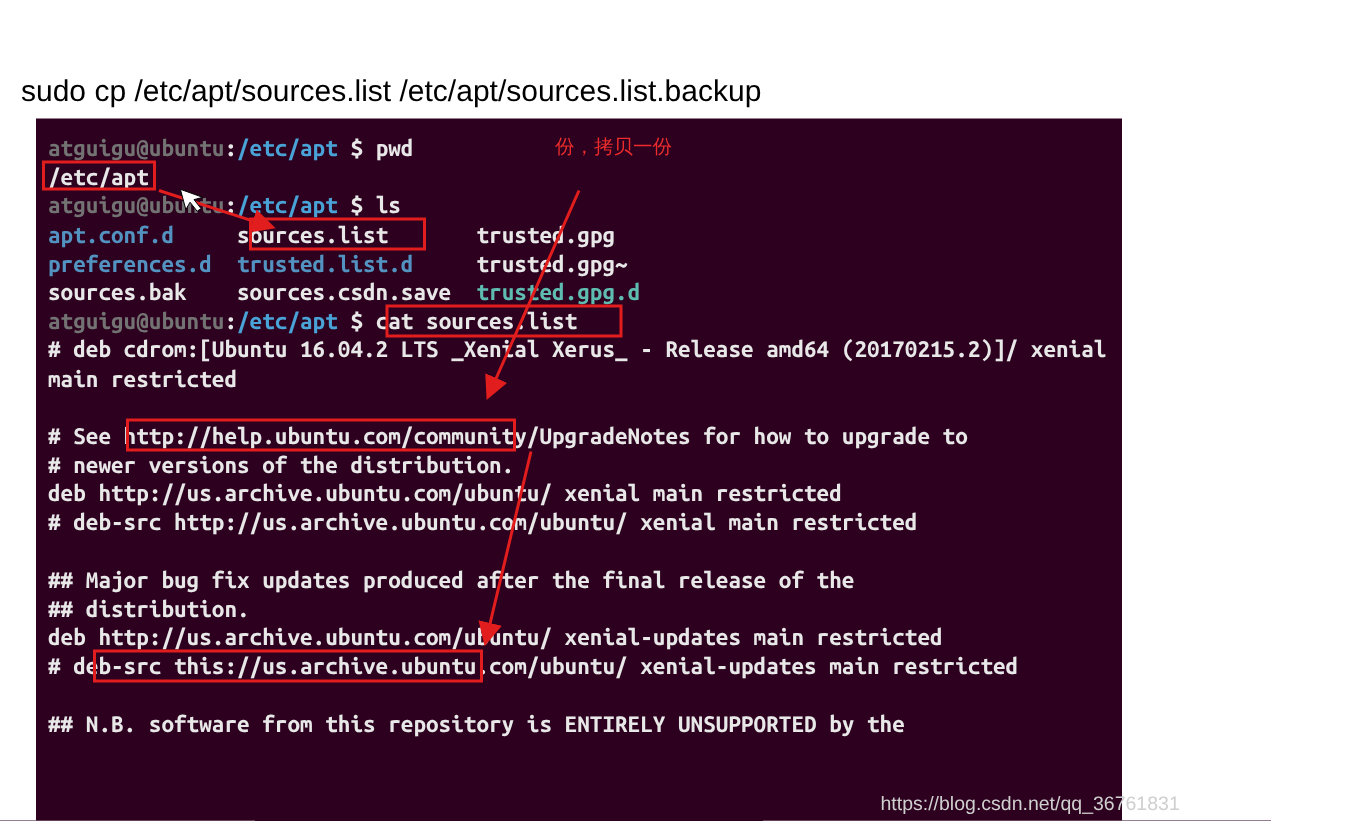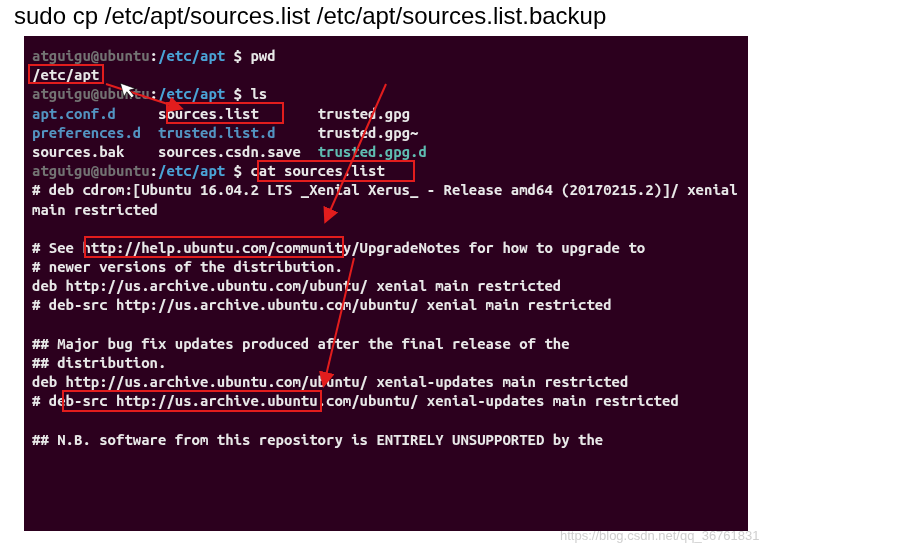--- a/index.html
+++ b/index.html
@@ -4,24 +4,25 @@
   <style>
     * { margin: 0; padding: 0; box-sizing: border-box; }
     body {
       font-family: -apple-system, BlinkMacSystemFont, "Segoe UI", Helvetica, Arial, sans-serif;
       background: #ffffff;
       width: 901px;
       height: 547px;
       position: relative;
     }
     .title-line {
-      font-size: 24px;
+      font-size: 20px;
       color: #000000;
       padding: 2px 14px;
       font-family: -apple-system, BlinkMacSystemFont, "Segoe UI", Helvetica, Arial, sans-serif;
+      margin-top: 48px;
     }
     .terminal-container {
       position: relative;
       margin: 4px 0 0 24px;
       width: 724px;
     }
     .terminal {
       background: #2c001e;
       color: #e8e8e8;
       font-family: "Ubuntu Mono", "DejaVu Sans Mono", Consolas, monospace;
@@ -90,25 +91,26 @@
 <span># deb cdrom:[Ubuntu 16.04.2 LTS _Xenial Xerus_ - Release amd64 (20170215.2)]/ xenial main restricted</span>
 <span></span>
 <span># See http://help.ubuntu.com/community/UpgradeNotes for how to upgrade to</span>
 <span># newer versions of the distribution.</span>
 <span>deb http://us.archive.ubuntu.com/ubuntu/ xenial main restricted</span>
 <span># deb-src http://us.archive.ubuntu.com/ubuntu/ xenial main restricted</span>
 <span></span>
 <span>## Major bug fix updates produced after the final release of the</span>
 <span>## distribution.</span>
 <span>deb http://us.archive.ubuntu.com/ubuntu/ xenial-updates main restricted</span>
-<span># deb-src http://us.archive.ubuntu.com/ubuntu/ xenial-updates main restricted</span>
+<span># deb-src this://us.archive.ubuntu.com/ubuntu/ xenial-updates main restricted</span>
 <span></span>
 <span>## N.B. software from this repository is ENTIRELY UNSUPPORTED by the</span></div>
 
   <div class="annotation" style="left:346px; top:10px; width:372px;">
+    <div class="red-annot">份，拷贝一份</div>
   </div>
 
   <div class="red-box" style="left:4px; top:28px; width:76px; height:20px;"></div>
   <div class="red-box" style="left:142px; top:66px; width:118px; height:22px;"></div>
   <div class="red-box" style="left:233px; top:124px; width:158px; height:22px;"></div>
   <div class="red-box" style="left:60px; top:200px; width:260px; height:22px;"></div>
   <div class="red-box" style="left:38px; top:354px; width:260px; height:22px;"></div>
 
   <svg class="arrows">
     <defs>
@@ -124,13 +126,13 @@
     <line x1="330" y1="222" x2="300" y2="348" stroke="#e21d1d" stroke-width="2" marker-end="url(#arrowhead)"></line>
   </svg>
 
   <div class="cursor-arrow" style="left:98px; top:44px; transform: rotate(-15deg);">
     <svg width="16" height="20" viewBox="0 0 16 20">
       <path d="M1,1 L1,15 L5,11 L8,18 L11,17 L8,10 L14,10 Z" fill="#ffffff" stroke="#000000" stroke-width="0.6"></path>
     </svg>
   </div>
 </div>
 
-<div class="watermark" style="left:560px; top:528px;">https://blog.csdn.net/qq_36761831</div>
+<div class="watermark" style="left:587px; top:528px;">https://blog.csdn.net/qq_36761831</div>
 
 </body></html>

